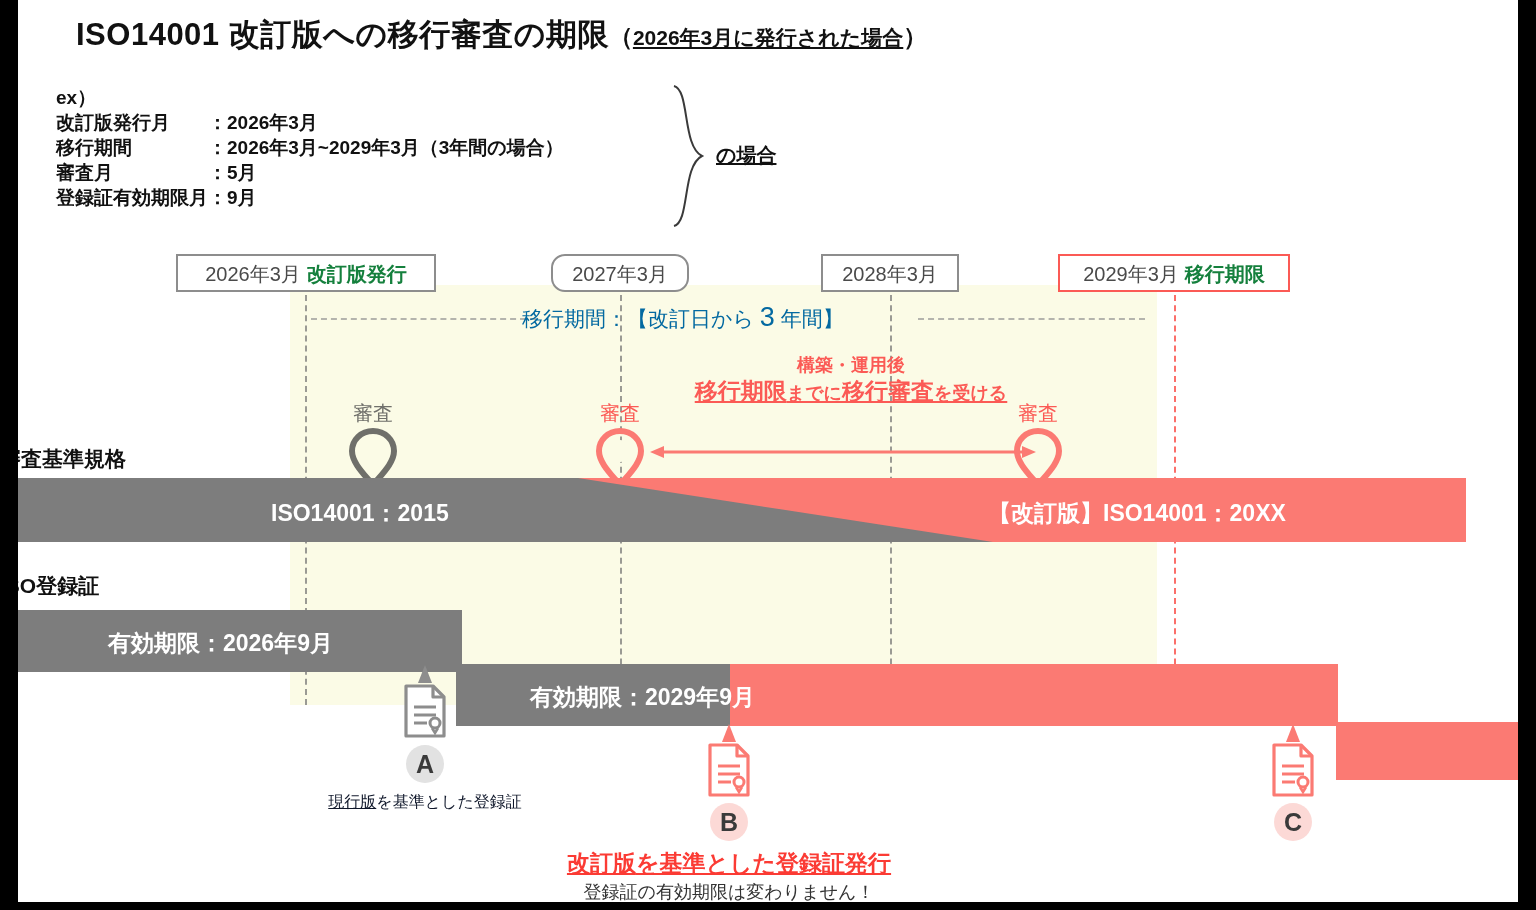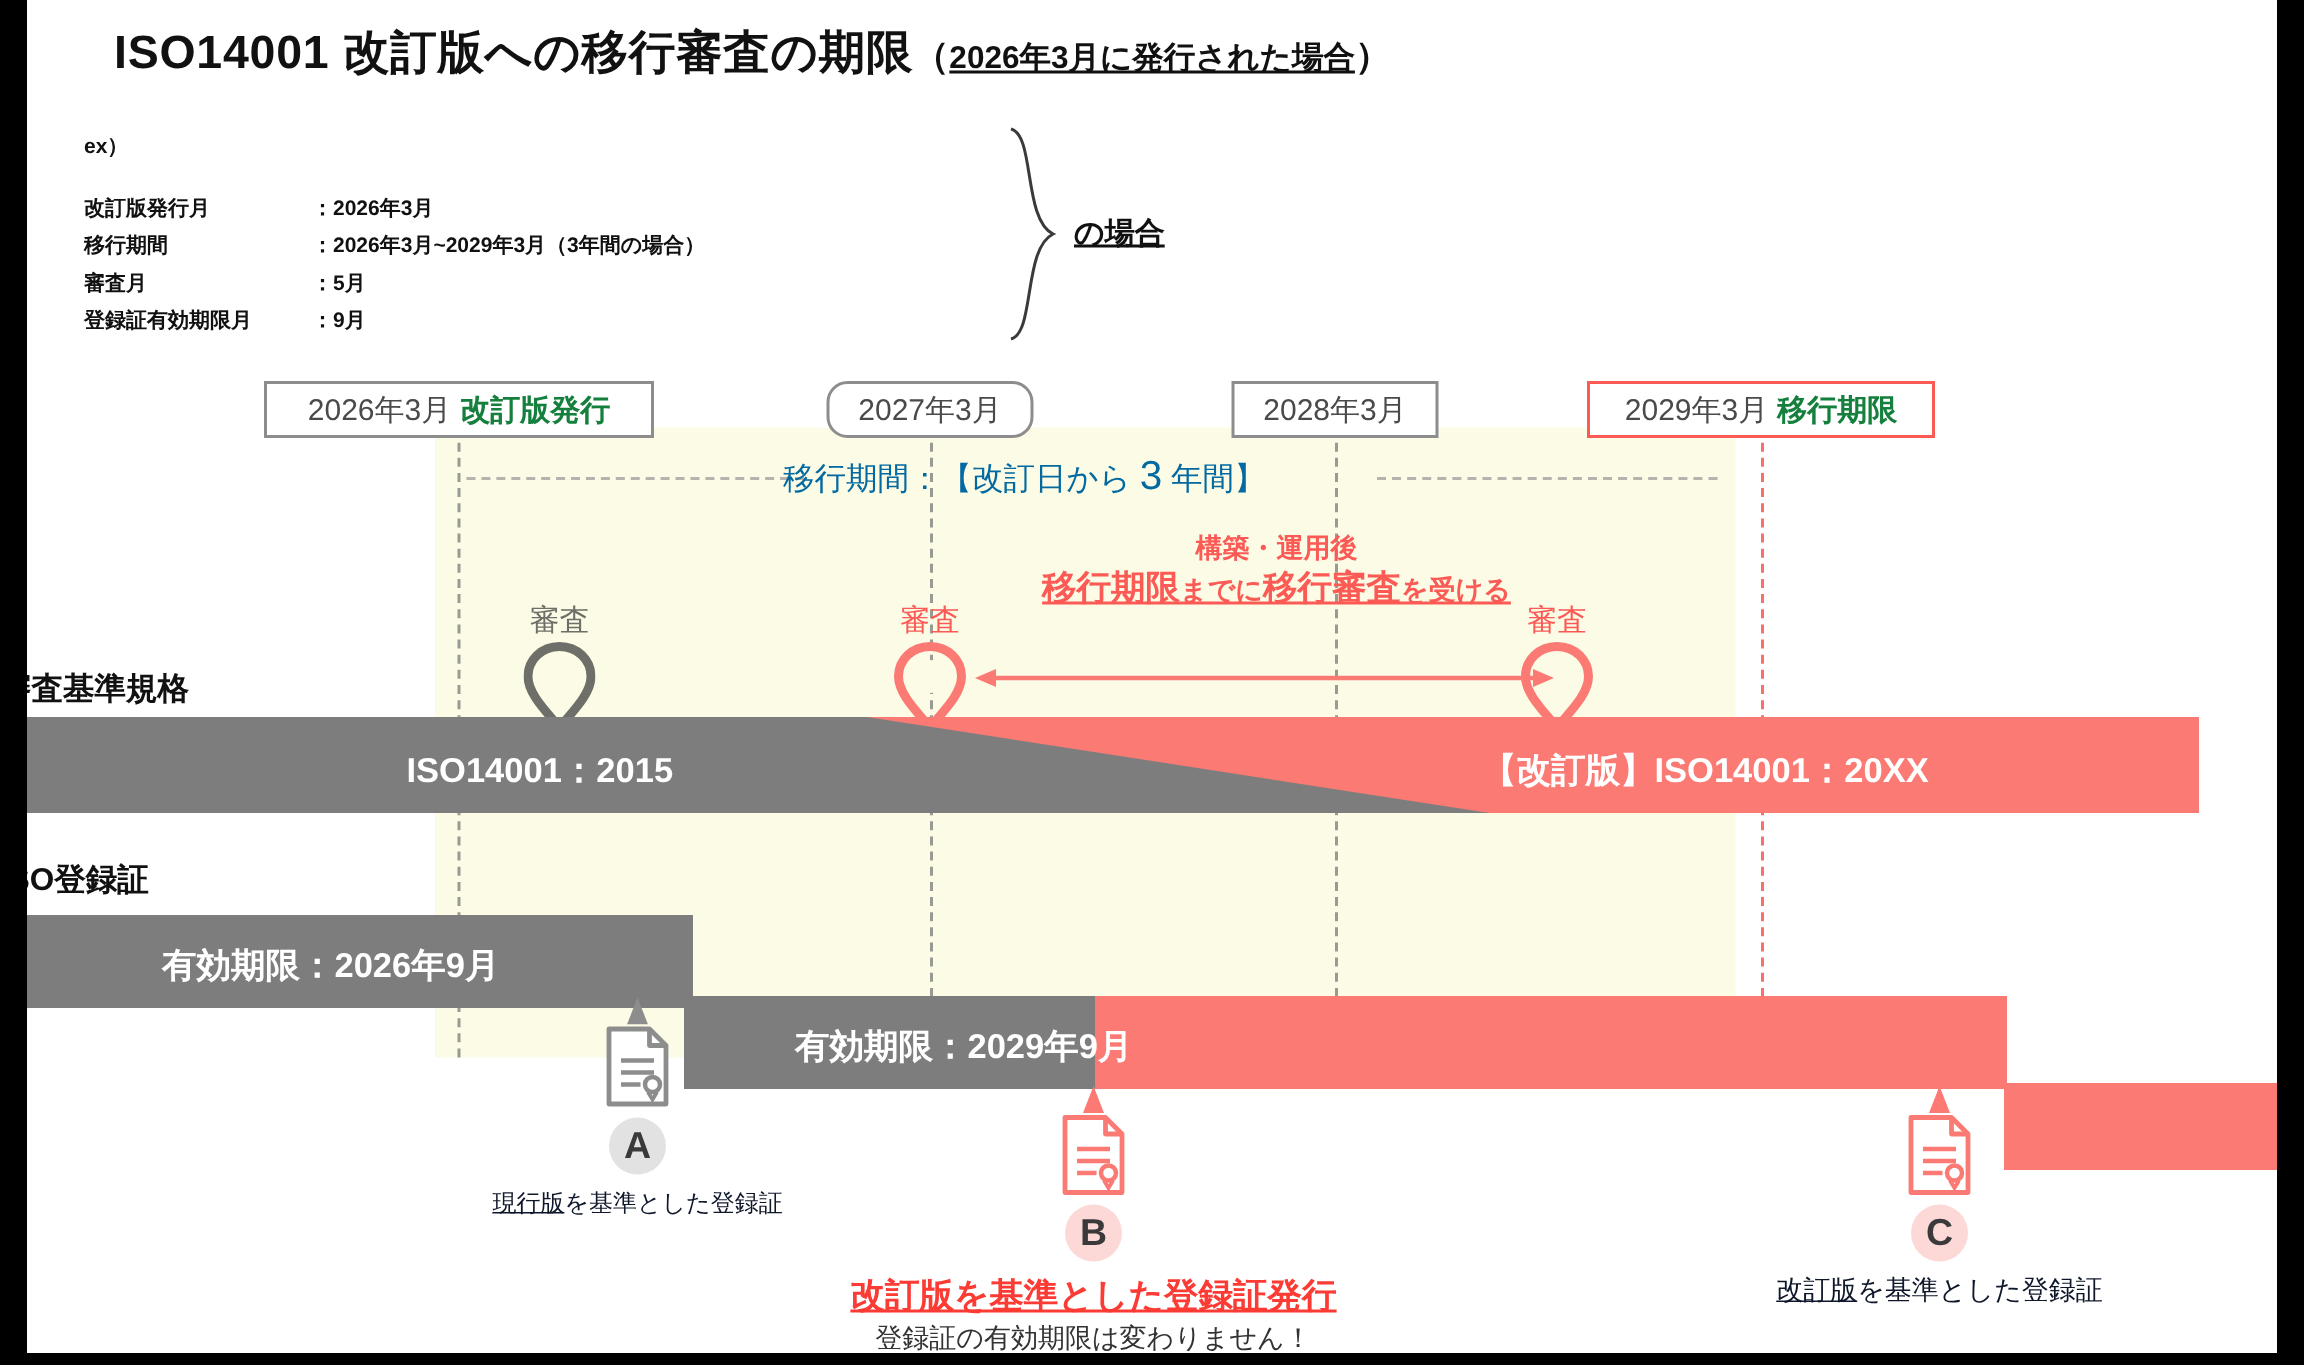--- a/index.html
+++ b/index.html
@@ -15,23 +15,23 @@
   .abs{position:absolute;}
 
   
   #title{left:20px;top:14px;width:1200px;height:44px;white-space:nowrap;}
   #title .t-main{font-size:31px;font-weight:bold;color:#111111;letter-spacing:.5px;margin-left:38px;}
   #title .t-sub{font-size:21px;font-weight:bold;color:#111111;text-decoration:underline;}
   #title .paren{font-size:24px;font-weight:bold;color:#111111;}
 
   
   #legend{left:38px;top:85px;width:660px;}
-  .lg-row{height:25px;line-height:25px;font-size:14px;font-weight:bold;color:#111;white-space:nowrap;}
+  .lg-row{height:25px;line-height:25px;font-size:19px;font-weight:bold;color:#111;white-space:nowrap;}
   .lg-label{display:inline-block;width:152px;}
-  .lg-val{display:inline-block;margin-top:16px;}
+  .lg-val{display:inline-block;}
   #brace{left:654px;top:84px;width:34px;height:144px;}
   #case-label{left:698px;top:142px;font-size:20px;font-weight:bold;color:#111;
               text-decoration:underline;white-space:nowrap;}
 
   
   #chart{left:0px;top:240px;width:1500px;height:662px;}
 
   #band{left:272px;top:45px;width:867px;height:420px;background:#fbfbe6;}
 
   .gridline{top:45px;width:0;height:420px;border-left:2px dashed #9a9a94;}
@@ -243,18 +243,15 @@
     <svg class="abs cert-icon" style="left:1253px;top:502px;" viewBox="0 0 44 56">
       <path d="M3 3 H30 L41 14 V53 H3 Z" fill="#ffffff" stroke="#fb7a73" stroke-width="3.2" stroke-linejoin="round"></path>
       <path d="M30 3 V14 H41" fill="none" stroke="#fb7a73" stroke-width="3.2" stroke-linejoin="round"></path>
       <line x1="11" y1="24" x2="33" y2="24" stroke="#fb7a73" stroke-width="3"></line>
       <line x1="11" y1="32" x2="33" y2="32" stroke="#fb7a73" stroke-width="3"></line>
       <line x1="11" y1="40" x2="24" y2="40" stroke="#fb7a73" stroke-width="3"></line>
       <circle cx="32" cy="40" r="5" fill="none" stroke="#fb7a73" stroke-width="3"></circle>
       <path d="M29 45 L32 50 L35 45" fill="none" stroke="#fb7a73" stroke-width="2.6"></path>
     </svg>
     <div class="abs badge red" style="left:1256px;top:563px;">C</div>
-    <div class="abs cap gray" style="left:1135px;top:608px;width:280px;font-size:18px;">
-      <span class="u">改訂版</span><span>を基準とした登録証</span>
-    </div>
 
   </div>
 </div>
 
 </body></html>

